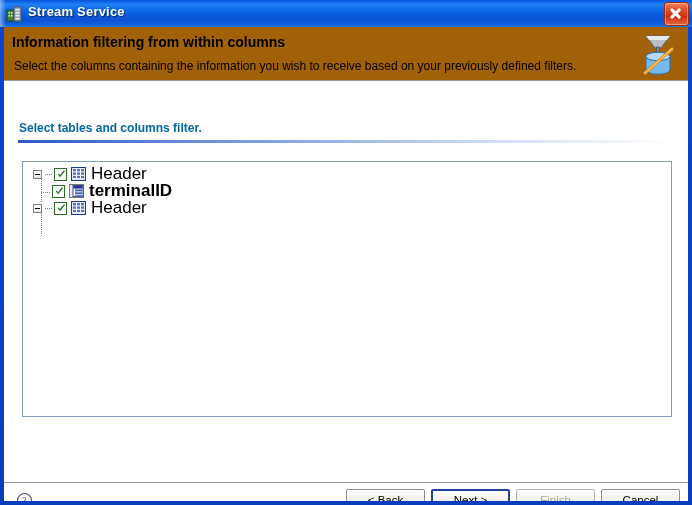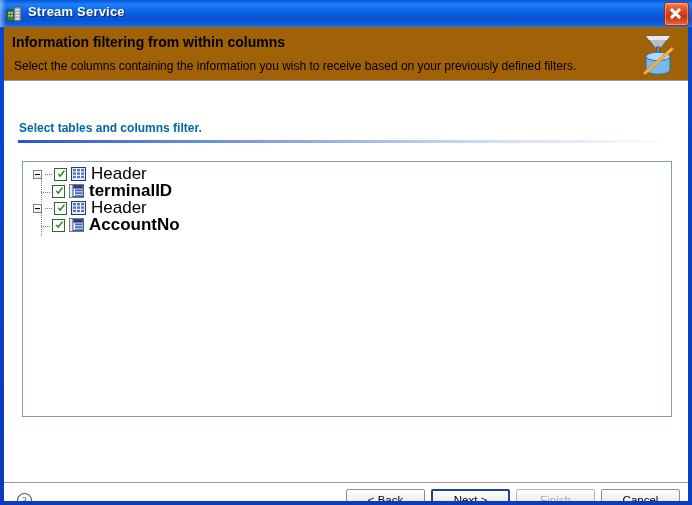--- a/index.html
+++ b/index.html
@@ -395,30 +395,20 @@
                   <rect x="10" y="2" width="3" height="2.4" fill="#4f74c8"></rect>
                   <rect x="2" y="5.4" width="3" height="2.4" fill="#4f74c8"></rect>
                   <rect x="6" y="5.4" width="3" height="2.4" fill="#4f74c8"></rect>
                   <rect x="10" y="5.4" width="3" height="2.4" fill="#4f74c8"></rect>
                   <rect x="2" y="8.8" width="3" height="2.4" fill="#4f74c8"></rect>
                   <rect x="6" y="8.8" width="3" height="2.4" fill="#4f74c8"></rect>
                   <rect x="10" y="8.8" width="3" height="2.4" fill="#4f74c8"></rect>
                 </svg></span><span class="node-label">Header</span></div>
             <div class="child-group">
               <span class="trunk" style="height: 27px;"></span>
-              <div class="tree-row child"><span class="elbow"></span><span class="chk"><svg class="tick" viewBox="0 0 9 9">
-                    <path d="M0.8 4.2 L3.2 7.2 L8.2 0.8 L6.6 0.4 L3.2 5.0 L1.8 3.4 Z" fill="#1f7a1f"></path>
-                  </svg></span><span class="ico"><svg width="15" height="14" viewBox="0 0 15 14">
-                    <rect x="0.5" y="0.5" width="14" height="13" fill="#e9e9e9" stroke="#7a7a7a" stroke-width="1"></rect>
-                    <rect x="4" y="1.4" width="10" height="11.2" fill="#ffffff" stroke="#1d3a86" stroke-width="0.9"></rect>
-                    <rect x="4.4" y="1.8" width="9.2" height="2.8" fill="#2b2f8e"></rect>
-                    <rect x="6" y="5.4" width="7" height="2" fill="#3f63bf"></rect>
-                    <rect x="6" y="8.3" width="7" height="2" fill="#3f63bf"></rect>
-                    <rect x="6" y="11.2" width="7" height="2" fill="#3f63bf"></rect>
-                  </svg></span><span class="node-label">AccountNo</span></div>
             </div>
           </div>
       </div>
 
       <div id="footer-rule"></div>
 
       <span id="help-icon">
         <svg width="17" height="17" viewBox="0 0 17 17">
           <circle cx="8.5" cy="8.5" r="7" fill="#ffffff" stroke="#4a5a70" stroke-width="1.1"></circle>
           <text x="8.5" y="12.2" font-family="Liberation Serif, serif" font-size="10" text-anchor="middle" fill="#3c4c62">?</text>

